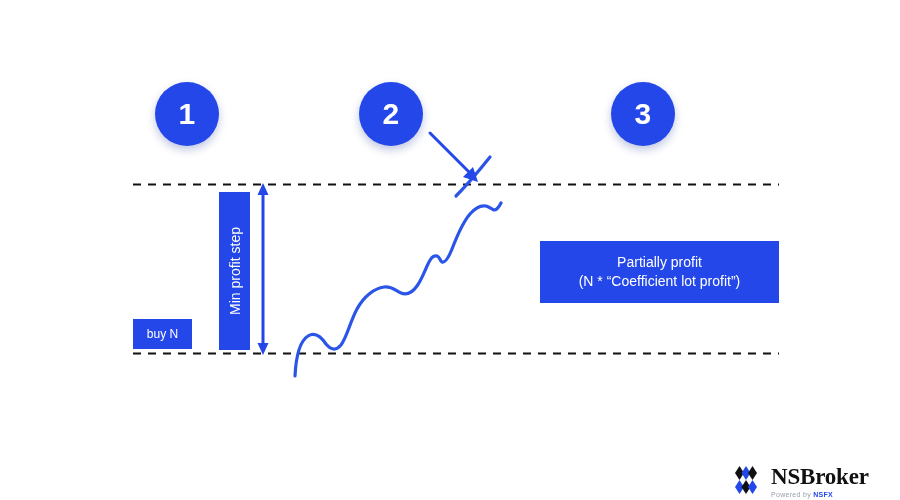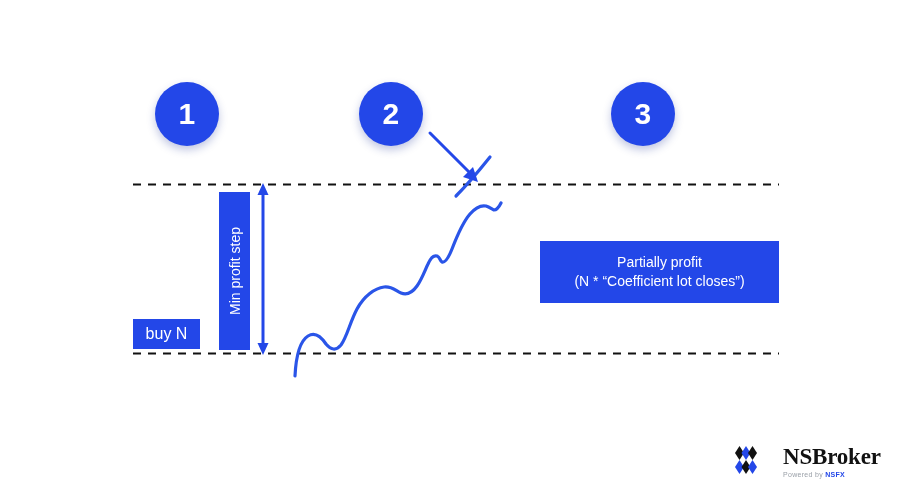--- a/index.html
+++ b/index.html
@@ -50,26 +50,26 @@
   .blue-box {
     position: absolute;
     background: #2347E8;
     color: #ffffff;
     z-index: 4;
   }
 
   #buy-label {
     left: 133px;
     top: 319px;
-    width: 67px;
+    width: 59px;
     height: 30px;
     display: flex;
     align-items: center;
     justify-content: center;
-    font-size: 16px;
+    font-size: 12px;
   }
 
   #min-profit-step-label {
     left: 219px;
     top: 192px;
     width: 31px;
     height: 158px;
     display: flex;
     align-items: center;
     justify-content: center;
@@ -92,24 +92,24 @@
     justify-content: center;
     font-size: 14px;
     line-height: 1.35;
     text-align: center;
   }
 
   
   #brand-logo {
     position: absolute;
     left: 729px;
-    top: 444px;
+    top: 464px;
     display: flex;
     align-items: flex-end;
-    gap: 20px;
+    gap: 8px;
     z-index: 6;
   }
   #logo-mark { width: 34px; height: 34px; display: block; }
   .brand-text { display: flex; flex-direction: column; line-height: 1; }
   #brand-name {
     font-family: "Liberation Serif", serif;
     font-size: 23px;
     font-weight: 700;
     color: #111111;
     letter-spacing: -0.2px;
@@ -182,21 +182,21 @@
   <div id="buy-label" class="blue-box">
     <span>buy N</span>
   </div>
 
   <div id="min-profit-step-label" class="blue-box">
     <span class="vtext">Min profit step</span>
   </div>
 
   <div id="partially-closes-box" class="blue-box">
     <span>Partially profit</span>
-    <span>(N * “Coefficient lot closes”)</span>
+    <span>(N * “Coefficient lot profit”)</span>
   </div>
 
   <div id="brand-logo">
     <svg id="logo-mark" viewBox="0 0 34 34">
 
       <polygon points="6,9 10.5,2 15,9 10.5,16" fill="#111111"></polygon>
       <polygon points="12.5,9 17,2 21.5,9 17,16" fill="#2347E8"></polygon>
       <polygon points="19,9 23.5,2 28,9 23.5,16" fill="#111111"></polygon>
 
       <polygon points="6,23 10.5,16 15,23 10.5,30" fill="#2347E8"></polygon>

